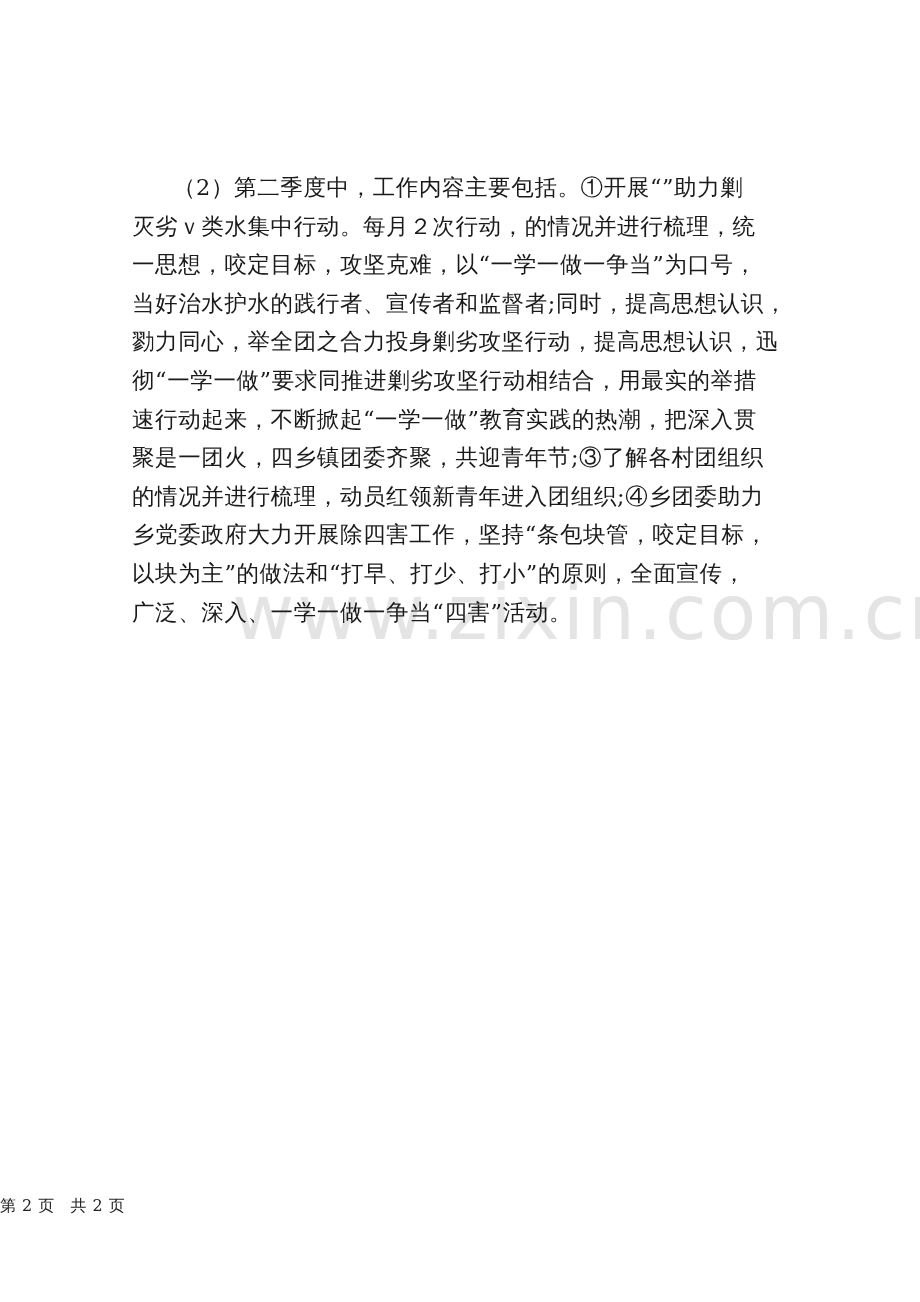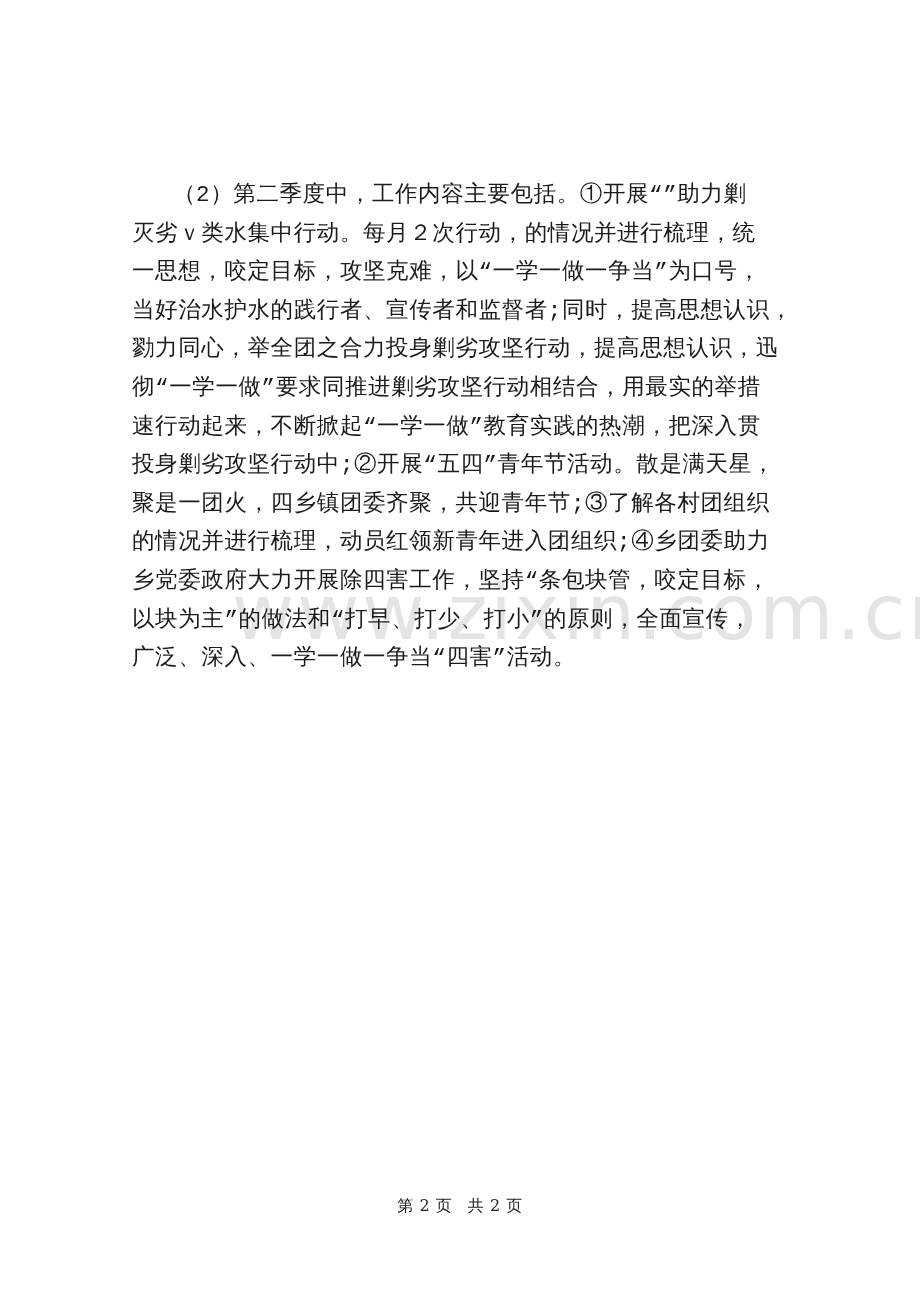--- a/index.html
+++ b/index.html
@@ -18,23 +18,22 @@
   .page {
     position: absolute;
     left: 0; top: 0;
     width: 920px;
     height: 1302px;
     background: #ffffff;
   }
   .body-text {
     position: absolute;
     left: 132px;
-    top: 176px;
+    top: 168px;
     width: 690px;
-    font-family: Liberation Mono, monospace;
   }
   .line {
     height: 38.6px;
     line-height: 38.6px;
     font-size: 22.5px;
     white-space: nowrap;
     letter-spacing: 0.6px;
   }
   .line.indent {
     padding-left: 41px;
@@ -49,21 +48,20 @@
     letter-spacing: 3px;
     z-index: 0;
     pointer-events: none;
   }
   .body-text { z-index: 1; }
   .footer {
     position: absolute;
     left: 0;
     width: 920px;
     top: 1196px;
-    text-align: center;
     font-size: 16px;
     color: #222;
     letter-spacing: 0.5px;
   }
   .footer span + span { margin-left: 10px; }
 </style>
 </head>
 <body>
 
 <div class="page">
@@ -73,21 +71,20 @@
   <div class="body-text">
 
     <div>
       <div class="line indent">（2）第二季度中，工作内容主要包括。①开展“”助力剿</div>
       <div class="line">灭劣ｖ类水集中行动。每月２次行动，的情况并进行梳理，统</div>
       <div class="line">一思想，咬定目标，攻坚克难，以“一学一做一争当”为口号，</div>
       <div class="line">当好治水护水的践行者、宣传者和监督者;同时，提高思想认识，</div>
       <div class="line">勠力同心，举全团之合力投身剿劣攻坚行动，提高思想认识，迅</div>
       <div class="line">彻“一学一做”要求同推进剿劣攻坚行动相结合，用最实的举措</div>
       <div class="line">速行动起来，不断掀起“一学一做”教育实践的热潮，把深入贯</div>
-      <div class="line">投身剿劣攻坚行动中;②开展“五四”青年节活动。散是满天星，</div>
       <div class="line">聚是一团火，四乡镇团委齐聚，共迎青年节;③了解各村团组织</div>
       <div class="line">的情况并进行梳理，动员红领新青年进入团组织;④乡团委助力</div>
       <div class="line">乡党委政府大力开展除四害工作，坚持“条包块管，咬定目标，</div>
       <div class="line">以块为主”的做法和“打早、打少、打小”的原则，全面宣传，</div>
       <div class="line">广泛、深入、一学一做一争当“四害”活动。</div>
     </div>
 
   </div>
 
   <div class="footer">

